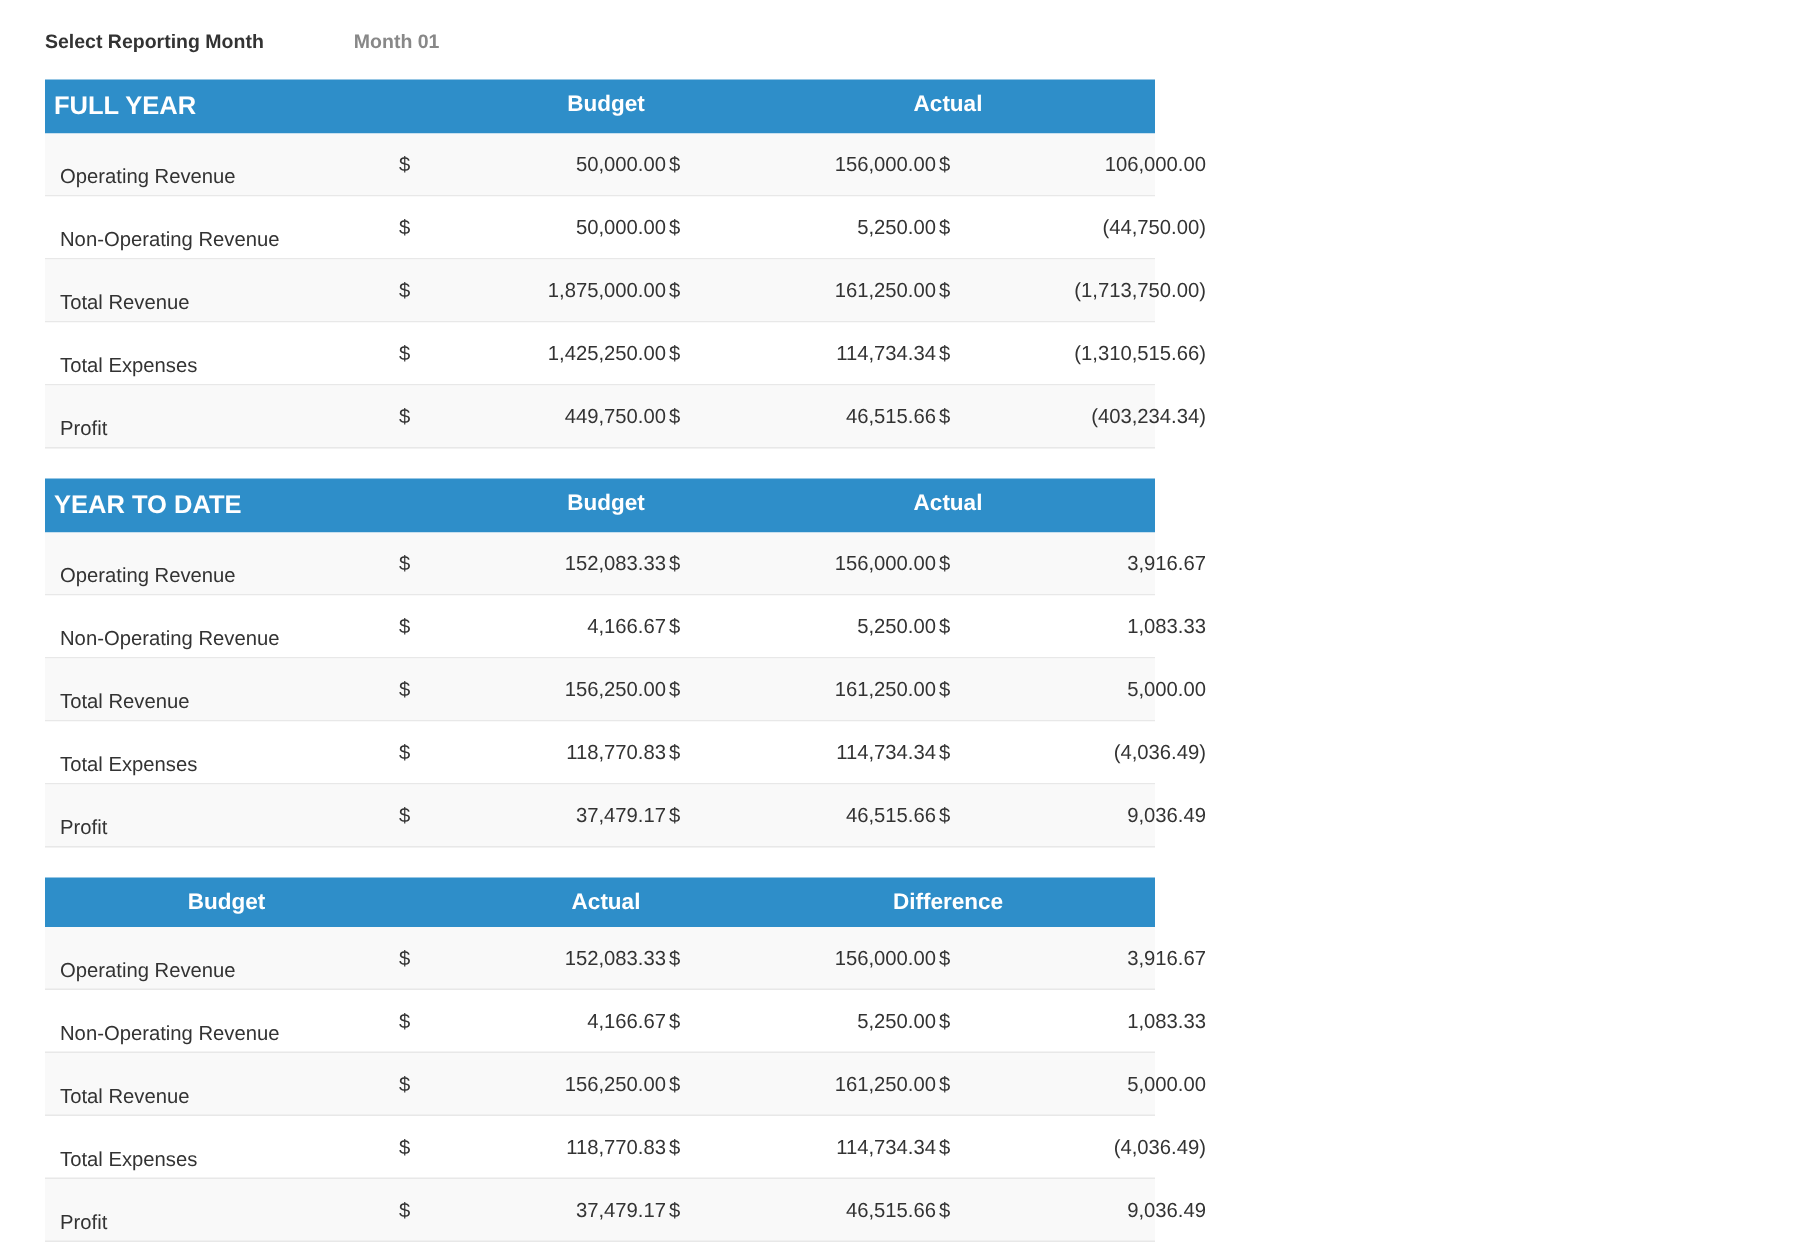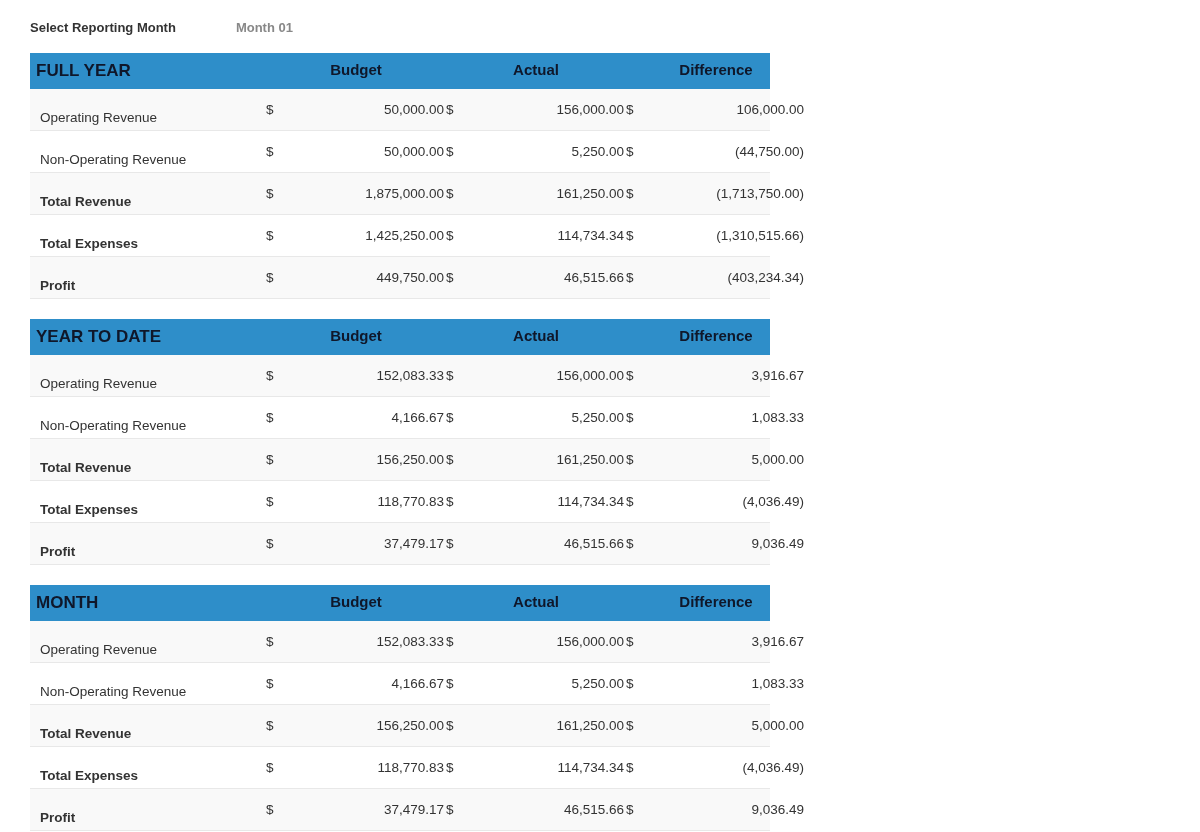--- a/index.html
+++ b/index.html
@@ -28,24 +28,25 @@
       font-size: 13px;
       color: #888;
       font-weight: bold;
     }
     .section {
       margin-bottom: 20px;
       width: 740px;
     }
     .section-header {
       background-color: #2e8ec9;
-      color: #0f172a;
+      color: #ffffff;
       display: grid;
       grid-template-columns: 230px 180px 180px 180px;
       padding: 8px 6px;
+      gap: 48px;
     }
     .section-header .col-title {
       font-weight: bold;
       font-size: 15px;
     }
     .section-header .col-title:first-child {
       font-size: 17px;
     }
     .section-header .col-budget,
     .section-header .col-actual,
@@ -64,21 +65,21 @@
     .data-row:nth-child(even) {
       background: #f9f9f9;
     }
     .row-label {
       font-size: 13.5px;
       color: #333;
       padding-left: 4px;
       margin-top: 16px;
     }
     .row-label.bold {
-      font-weight: bold;
+      font-weight: normal;
     }
     .money-cell {
       display: flex;
       align-items: center;
       font-size: 13.5px;
     }
     .money-cell .dollar {
       min-width: 18px;
       text-align: left;
       color: #333;
@@ -260,21 +261,20 @@
           <span class="amount">46,515.66</span>
         </div>
         <div class="money-cell">
           <span class="dollar">$</span>
           <span class="amount">9,036.49</span>
         </div>
       </div>
     </div>
     <div class="section">
       <div class="section-header">
-        <div class="col-title">MONTH</div>
         <div class="col-budget">Budget</div>
         <div class="col-actual">Actual</div>
         <div class="col-diff">Difference</div>
       </div>
       <div class="data-row">
         <div class="row-label"> Operating Revenue</div>
         <div class="money-cell">
           <span class="dollar">$</span>
           <span class="amount">152,083.33</span>
         </div>

